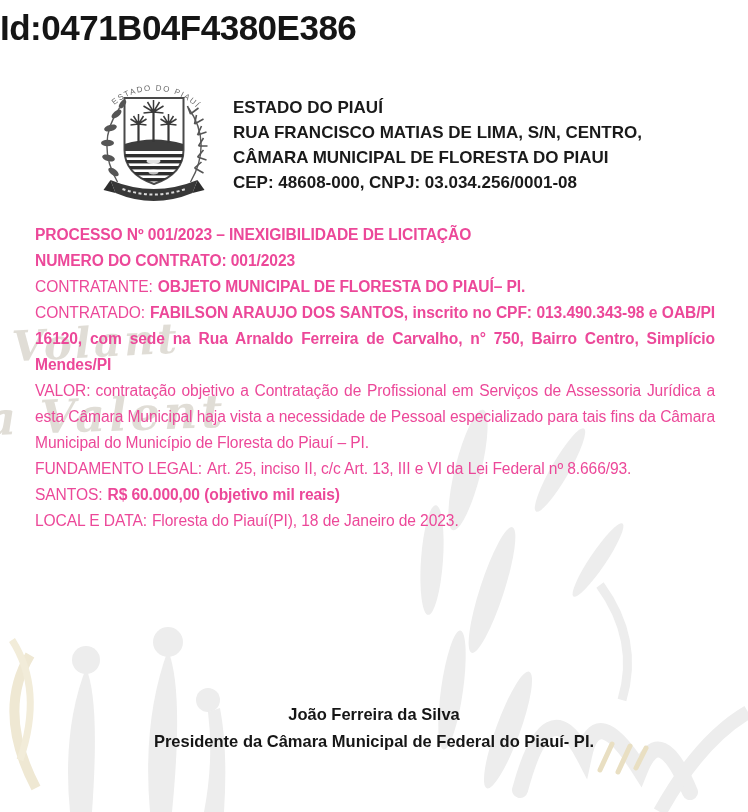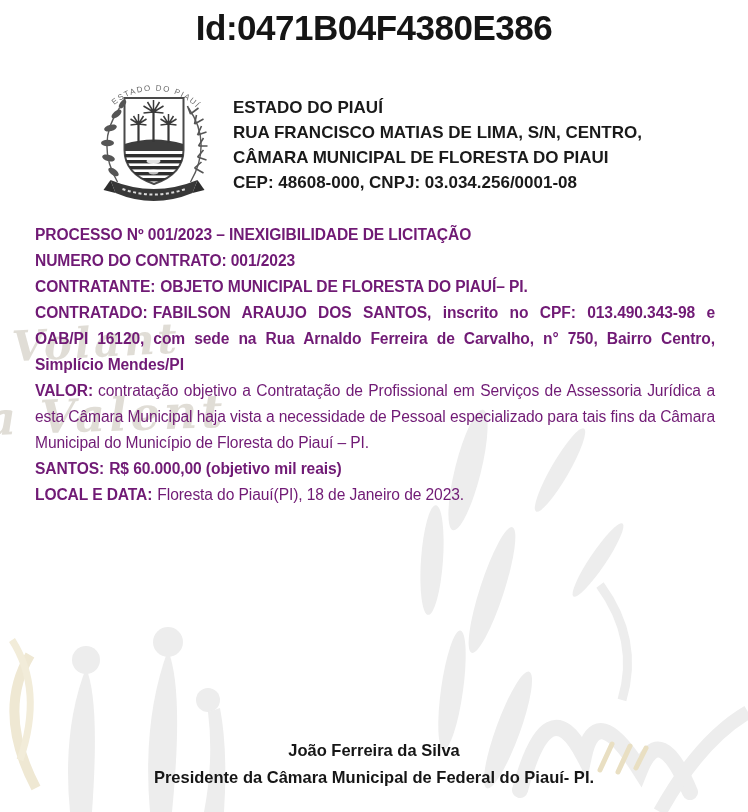--- a/index.html
+++ b/index.html
@@ -20,42 +20,42 @@
     font-style:italic; font-weight:bold;
     color:rgba(135,125,95,0.26);
     white-space:nowrap;
   }
   .wm-text.v1 { left:12px; top:318px; font-size:42px; transform:rotate(-3deg); letter-spacing:3px; }
   .wm-text.v2 { left:-14px; top:388px; font-size:46px; transform:rotate(-2deg); letter-spacing:4px; }
   
   .content { position:absolute; inset:0; z-index:1; }
   .id-header {
     position:absolute; top:8px; left:0; width:100%;
-    text-align:center;
+    text-align:left;
     font-size:35px; font-weight:800; letter-spacing:-0.5px;
     color:#151515;
   }
   .letterhead { position:absolute; top:62px; left:85px; display:flex; }
   .crest { width:138px; height:140px; flex:0 0 auto; }
   .lh-text { margin-left:10px; padding-top:33px; font-weight:700; font-size:17px; line-height:25px; color:#1a1a1a; }
   .doc-body {
     position:absolute; left:35px; right:33px; top:222px;
-    font-size:15.6px; line-height:26px; color:#701a75;
+    font-size:15.6px; line-height:26px; color:#ec4899;
     letter-spacing:-0.1px;
   }
   .doc-body p { margin:0; }
   .bold { font-weight:700; }
-  .lbl { font-weight:700; margin-right:0.32em; }
+  .lbl { font-weight:400; margin-right:0.32em; }
   .just { text-align:justify; }
   .mt-2l { margin-top:28px; }
   .mt-1l { margin-top:20px; }
   .mt-gap { margin-top:22px; }
   .mt-big { margin-top:24px; }
   .signature {
-    position:absolute; left:0; right:0; top:737px;
+    position:absolute; left:0; right:0; top:701px;
     text-align:center; font-weight:700;
     font-size:16.5px; line-height:27px; color:#161616;
   }
 </style>
 </head>
 <body>
 
 <div class="page">
 
   <div class="wm-layer">
@@ -175,20 +175,21 @@
     <div class="doc-body">
       <p class="bold">PROCESSO Nº 001/2023 – INEXIGIBILIDADE DE LICITAÇÃO</p>
       <p class="bold">NUMERO DO CONTRATO: 001/2023</p>
 
       <p class="bold mt-2l"><span class="lbl">CONTRATANTE:</span><span>OBJETO MUNICIPAL DE FLORESTA DO PIAUÍ– PI.</span></p>
 
       <p class="bold just mt-1l"><span class="lbl">CONTRATADO:</span><span>FABILSON ARAUJO DOS SANTOS, inscrito no CPF: 013.490.343-98 e OAB/PI 16120, com sede na Rua Arnaldo Ferreira de Carvalho, n° 750, Bairro Centro, Simplício Mendes/PI</span></p>
 
       <p class="just mt-1l"><span class="lbl">VALOR:</span><span>contratação objetivo a Contratação de Profissional em Serviços de Assessoria Jurídica a esta Câmara Municipal haja vista a necessidade de Pessoal especializado para tais fins da Câmara Municipal do Município de Floresta do Piauí – PI.</span></p>
 
+      <p class="mt-gap"><span class="lbl">FUNDAMENTO LEGAL:</span><span>Art. 25, inciso II, c/c Art. 13, III e VI da Lei Federal nº 8.666/93.</span></p>
 
       <p class="bold mt-big"><span class="lbl">SANTOS:</span><span>R$ 60.000,00 (objetivo mil reais)</span></p>
 
       <p class="mt-big"><span class="lbl">LOCAL E DATA:</span><span>Floresta do Piauí(PI), 18 de Janeiro de 2023.</span></p>
     </div>
 
     <div class="signature">
       <div>João Ferreira da Silva</div>
       <div>Presidente da Câmara Municipal de Federal do Piauí- PI.</div>
     </div>

